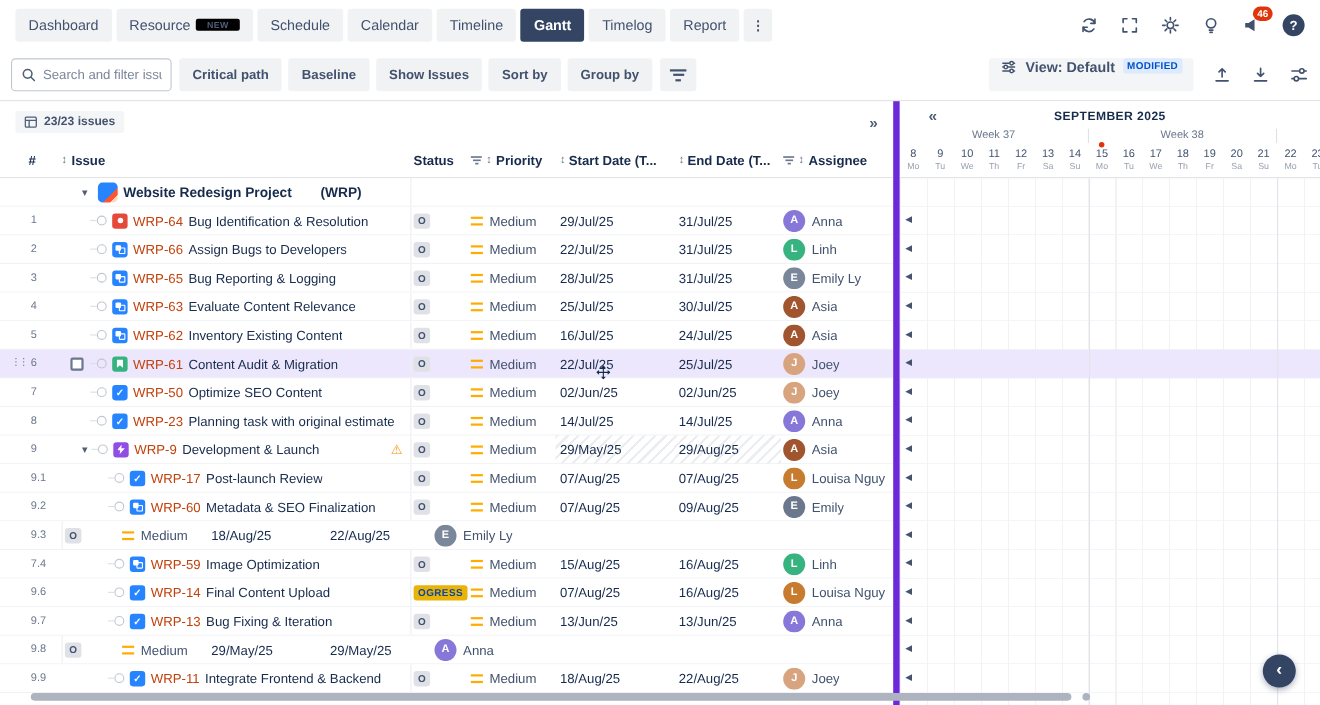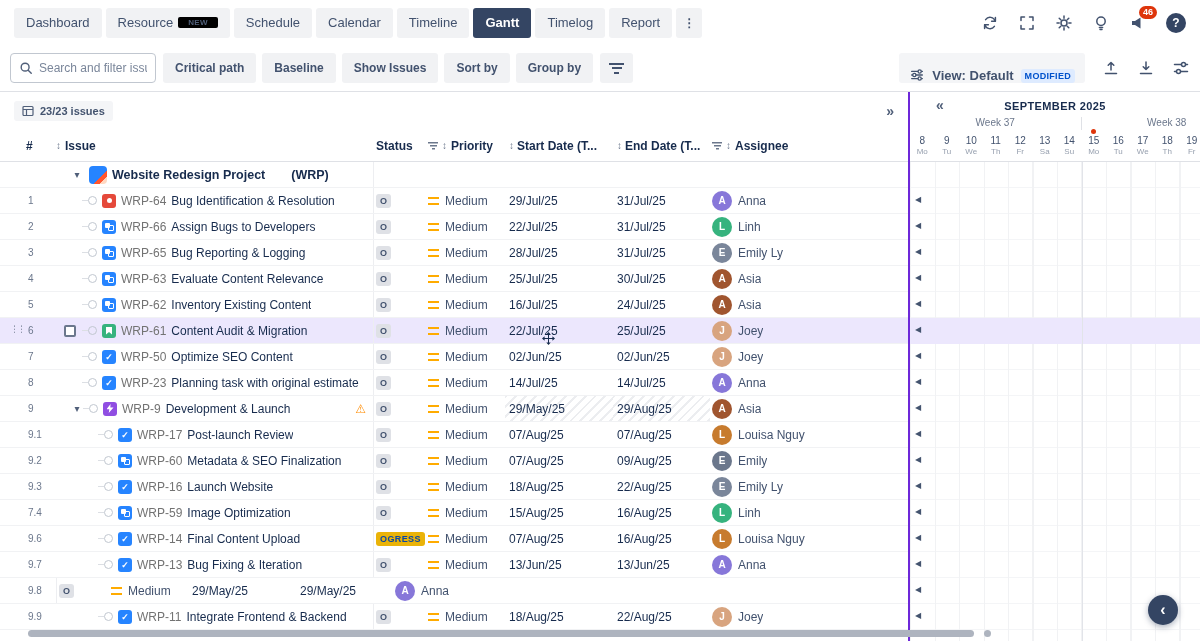--- a/index.html
+++ b/index.html
@@ -29,26 +29,26 @@
   .iconchip{padding:0 9px;display:flex;align-items:center;justify-content:center}
   .flt{display:inline-block;width:10px;height:8px;background:
     linear-gradient(#6B778C,#6B778C) left top/10px 1.5px no-repeat,
     linear-gradient(#6B778C,#6B778C) center center/7px 1.5px no-repeat,
     linear-gradient(#6B778C,#6B778C) center bottom/3px 1.5px no-repeat}
   .flt.big{width:15px;height:11px;background:
     linear-gradient(#42526E,#42526E) left top/15px 2px no-repeat,
     linear-gradient(#42526E,#42526E) center center/10px 2px no-repeat,
     linear-gradient(#42526E,#42526E) center bottom/5px 2px no-repeat}
   .tb-right{margin-left:auto;display:flex;align-items:center;gap:17px}
-  .viewchip{display:flex;align-items:flex-end;gap:7px;background:#F4F5F7;height:30px;padding:0 10px;border-radius:3px;font-size:13px;font-weight:600;color:#42526E;cursor:pointer}
+  .viewchip{display:flex;align-items:flex-start;gap:7px;background:#F4F5F7;height:30px;padding:0 10px;border-radius:3px;font-size:13px;font-weight:600;color:#42526E;cursor:pointer}
   .modified{background:#DEEBFF;color:#0052CC;font-size:9px;font-weight:700;padding:2px 4px;border-radius:3px;letter-spacing:.3px}
 
   
   .main{position:absolute;top:91px;left:0;right:0;bottom:0;display:flex;border-top:1px solid #DFE1E6;background:#fff}
-  .left{width:910px;flex:none;position:relative;border-right:2px solid #6d28d9;overflow:hidden}
+  .left{width:818px;flex:none;position:relative;border-right:6px solid #6d28d9;overflow:hidden}
   .panel-head{height:38px;display:flex;align-items:center;padding:0 14px}
   .issues-chip{display:flex;align-items:center;gap:6px;background:#F4F5F7;border-radius:3px;padding:4px 8px;font-size:11px;font-weight:700;color:#44546F}
   .expand{margin-left:auto;color:#505F79;font-weight:700;font-size:14px;cursor:pointer}
 
   .cols{height:32px;display:flex;align-items:center;border-bottom:1px solid #DFE1E6;font-size:12px;font-weight:700;color:#172B4D}
   .h-num{width:56px;padding-left:26px;flex:none}
   .h-issue{width:317px;display:flex;gap:4px;align-items:center;flex:none}
   .h-status{width:55px;flex:none;padding-left:3px}
   .h-priority{width:77px;display:flex;gap:4px;align-items:center;flex:none}
   .h-start{width:108px;display:flex;gap:3px;align-items:center;flex:none;padding-left:4px}
@@ -74,21 +74,21 @@
   .chev{color:#505F79;font-size:10px;width:14px;flex:none;text-align:center}
   .linkdot{width:9px;height:9px;border:1.5px solid #C1C7D0;border-radius:50%;flex:none;position:relative}
   .linkdot::before{content:"";position:absolute;left:-7px;top:2.5px;width:6px;height:1px;background:#DCDFE4}
   .ticon{width:14px;height:14px;border-radius:3px;flex:none;position:relative;display:flex;align-items:center;justify-content:center}
   .t-bug{background:#E5493A}.t-bug::after{content:"";width:5px;height:5px;border-radius:50%;background:#fff}
   .t-task{background:#2684FF}.t-task::after{content:"\2713";color:#fff;font-size:9px;font-weight:700}
   .t-sub{background:#2684FF}.t-sub::before{content:"";position:absolute;width:5px;height:5px;background:#fff;left:3px;top:3px;border-radius:1px}
   .t-sub::after{content:"";position:absolute;width:4px;height:4px;border:1px solid #fff;right:2.5px;bottom:2.5px;border-radius:1px}
   .t-story{background:#36B37E}.t-story::after{content:"";width:6px;height:8px;background:#fff;clip-path:polygon(0 0,100% 0,100% 100%,50% 68%,0 100%)}
   .t-epic{background:#904EE2}.t-epic::after{content:"";width:7px;height:9px;background:#fff;clip-path:polygon(58% 0,0 58%,40% 58%,32% 100%,100% 38%,55% 38%)}
-  .key{color:#737373;text-decoration:none;flex:none}
+  .key{color:#c2410c;text-decoration:none;flex:none}
   .summary{color:#172B4D;overflow:hidden;text-overflow:ellipsis}
   .warn{margin-left:auto;color:#FF8B00;font-size:12px;padding-right:7px;flex:none}
   .badge{font-size:9px;font-weight:700;padding:2px 4px;border-radius:3px;letter-spacing:.4px;white-space:nowrap}
   .b-td{background:#DFE1E6;color:#42526E}
   .b-ip{background:#eab308;color:#0747A6}
   .eq{width:11px;height:8px;border-top:2.5px solid #FFAB00;border-bottom:2.5px solid #FFAB00;flex:none}
   .av{width:20px;height:20px;border-radius:50%;color:#fff;font-size:10px;font-weight:700;display:flex;align-items:center;justify-content:center;flex:none}
   .aname{overflow:hidden;white-space:nowrap}
   .hatch{background-image:repeating-linear-gradient(135deg,rgba(120,130,150,.14) 0 2px,transparent 2px 7px)}
   .dragdots{position:absolute;left:10px;top:6px;color:#6B778C;font-size:9px;letter-spacing:-2px;z-index:3}
@@ -548,26 +548,20 @@
           </div>
           <div class="c-start">07/Aug/25</div>
           <div class="c-end">09/Aug/25</div>
           <div class="c-assignee">
             <span class="av" style="background: rgb(107, 119, 140);">E</span>
             <span class="aname">Emily</span>
           </div>
         </div>
         <div class="trow">
           <div class="c-num">9.3</div>
-          <div class="c-issue l2">
-            <span class="linkdot"></span>
-            <span class="ticon t-task"></span>
-            <a class="key">WRP-16</a>
-            <span class="summary">Launch Website</span>
-          </div>
           <div class="c-status">
             <span class="badge b-td">O</span>
           </div>
           <div class="c-priority">
             <span class="eq"></span>
             <span>Medium</span>
           </div>
           <div class="c-start">18/Aug/25</div>
           <div class="c-end">22/Aug/25</div>
           <div class="c-assignee">

